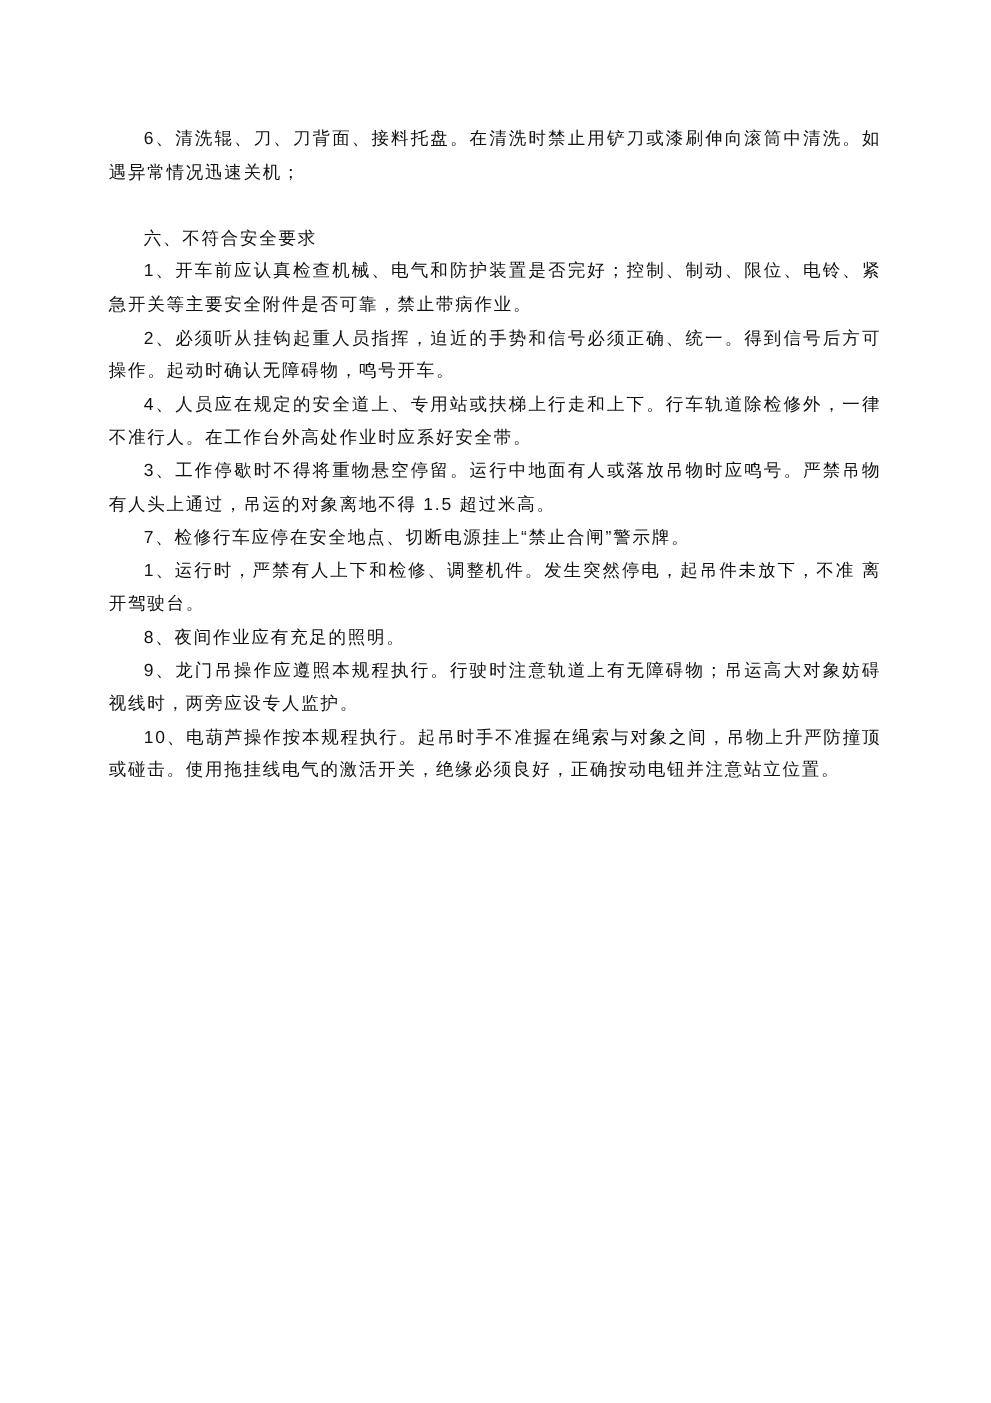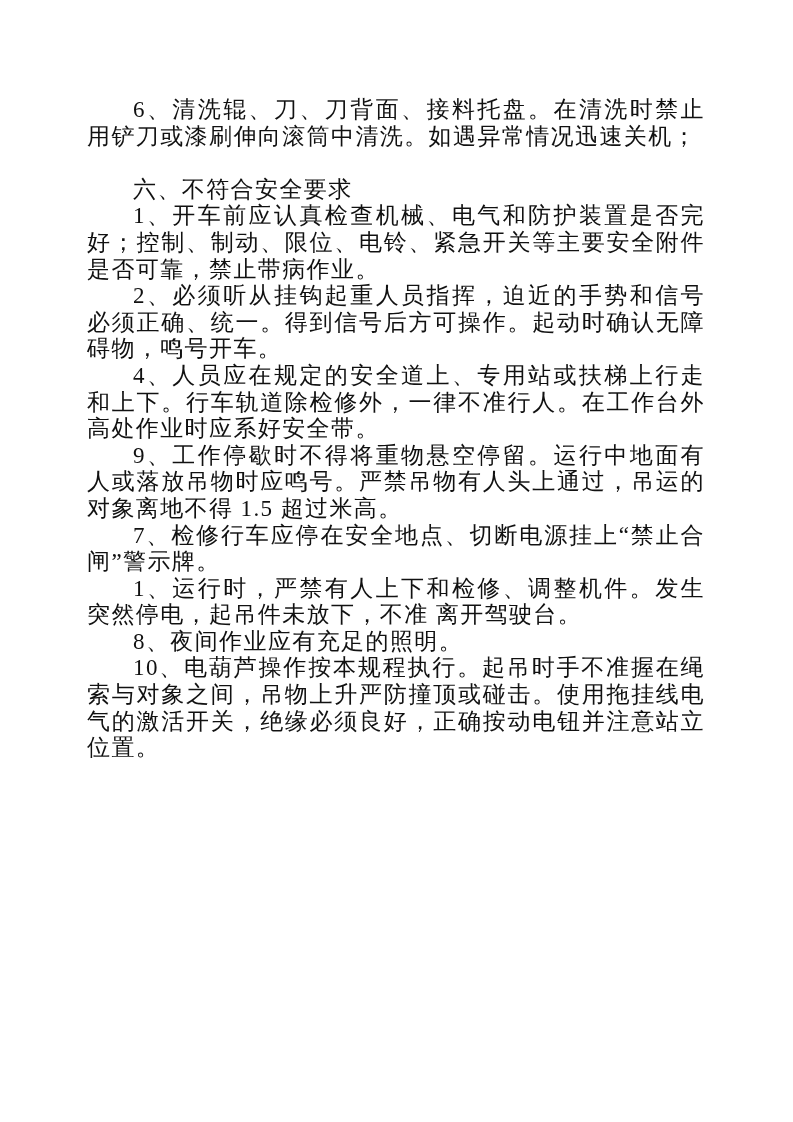--- a/index.html
+++ b/index.html
@@ -2,39 +2,40 @@
 <html><head>
 <meta charset="utf-8">
 <style>
   html, body { margin: 0; padding: 0; background: #ffffff; }
   body { width: 793px; height: 1122px; position: relative; overflow: hidden; }
   .page {
     position: absolute;
     left: 87px;
     top: 97px;
     width: 618px;
-    font-family: Liberation Serif, serif;
-    font-size: 23px;
+    font-family: Liberation Sans, sans-serif;
+    font-size: 14px;
     line-height: 26.6px;
     color: #111111;
     letter-spacing: 1.4px;
   }
   .p { margin: 0; text-indent: 2em; text-align: justify; }
   .p.extra-indent { text-indent: 4em; }
   .blank { height: 26.6px; }
   .heading { margin: 0; text-indent: 2em; }
 </style>
 </head>
 <body>
 
 <div class="page">
   <p class="p">6、清洗辊、刀、刀背面、接料托盘。在清洗时禁止用铲刀或漆刷伸向滚筒中清洗。如遇异常情况迅速关机；</p>
   <div class="blank"></div>
   <p class="heading">六、不符合安全要求</p>
   <p class="p">1、开车前应认真检查机械、电气和防护装置是否完好；控制、制动、限位、电铃、紧急开关等主要安全附件是否可靠，禁止带病作业。</p>
   <p class="p">2、必须听从挂钩起重人员指挥，迫近的手势和信号必须正确、统一。得到信号后方可操作。起动时确认无障碍物，鸣号开车。</p>
   <p class="p">4、人员应在规定的安全道上、专用站或扶梯上行走和上下。行车轨道除检修外，一律不准行人。在工作台外高处作业时应系好安全带。</p>
-  <p class="p">9、工作停歇时不得将重物悬空停留。运行中地面有人或落放吊物时应鸣号。严禁吊物有人头上通过，吊运的对象离地不得 1.5 超过米高。</p>
+  <p class="p">3、工作停歇时不得将重物悬空停留。运行中地面有人或落放吊物时应鸣号。严禁吊物有人头上通过，吊运的对象离地不得 1.5 超过米高。</p>
   <p class="p">7、检修行车应停在安全地点、切断电源挂上“禁止合闸”警示牌。</p>
   <p class="p">1、运行时，严禁有人上下和检修、调整机件。发生突然停电，起吊件未放下，不准 离开驾驶台。</p>
   <p class="p">8、夜间作业应有充足的照明。</p>
+  <p class="p">9、龙门吊操作应遵照本规程执行。行驶时注意轨道上有无障碍物；吊运高大对象妨碍视线时，两旁应设专人监护。</p>
   <p class="p">10、电葫芦操作按本规程执行。起吊时手不准握在绳索与对象之间，吊物上升严防撞顶或碰击。使用拖挂线电气的激活开关，绝缘必须良好，正确按动电钮并注意站立位置。</p>
 </div>
 
 </body></html>

